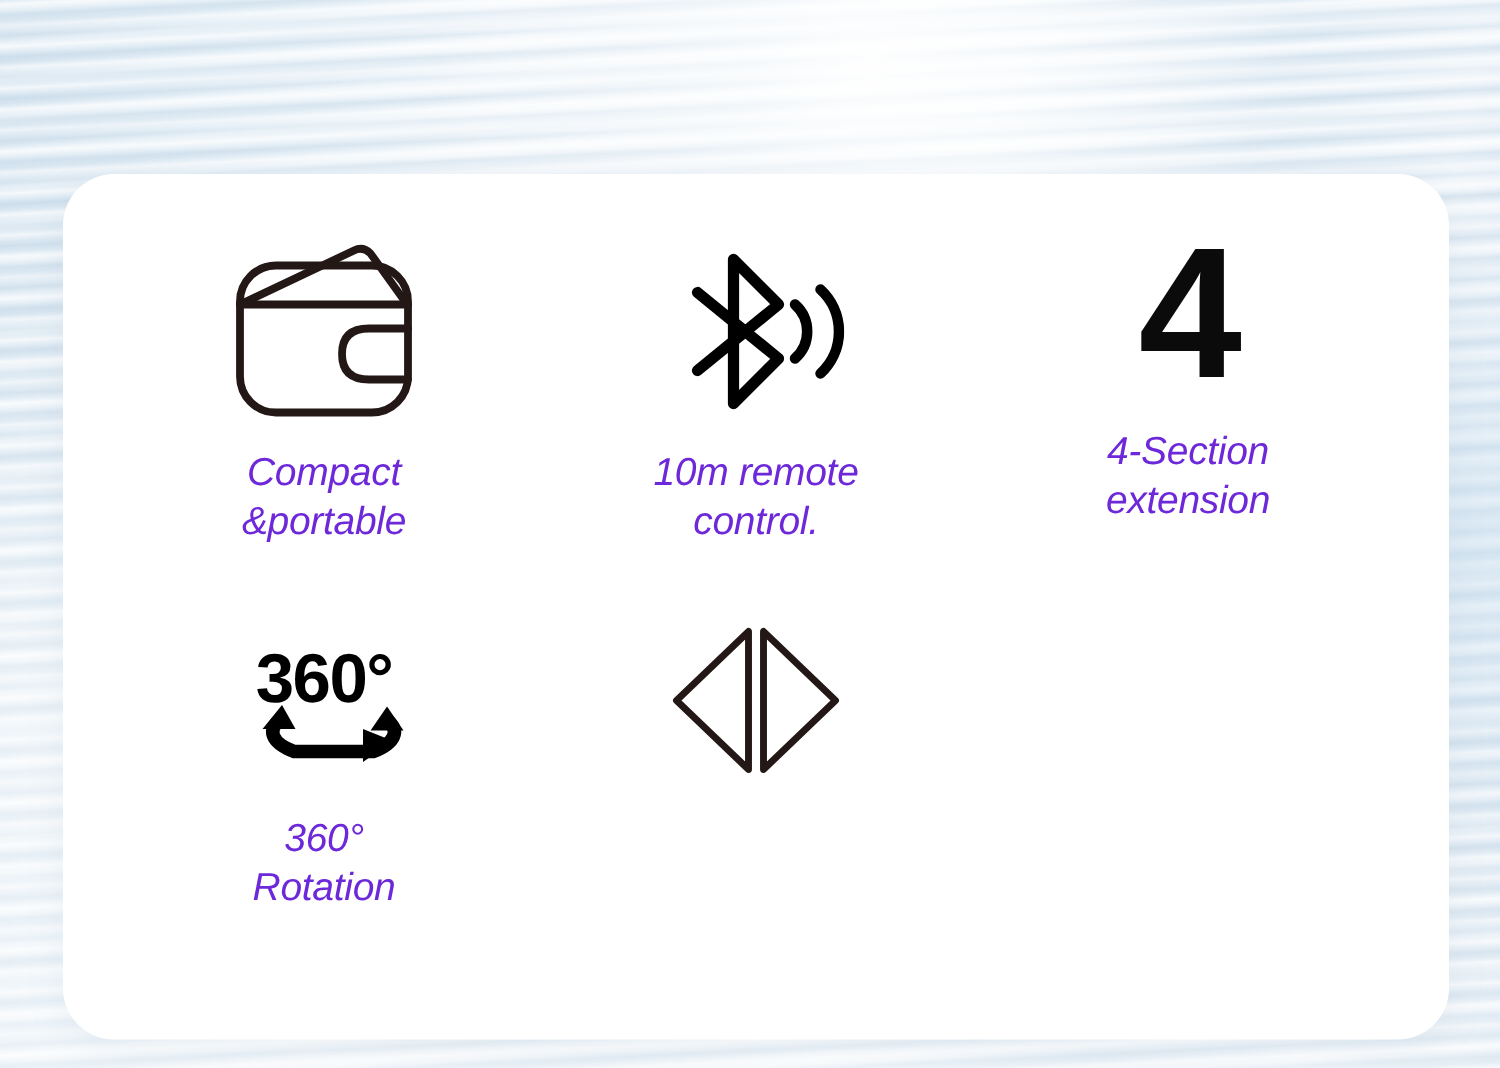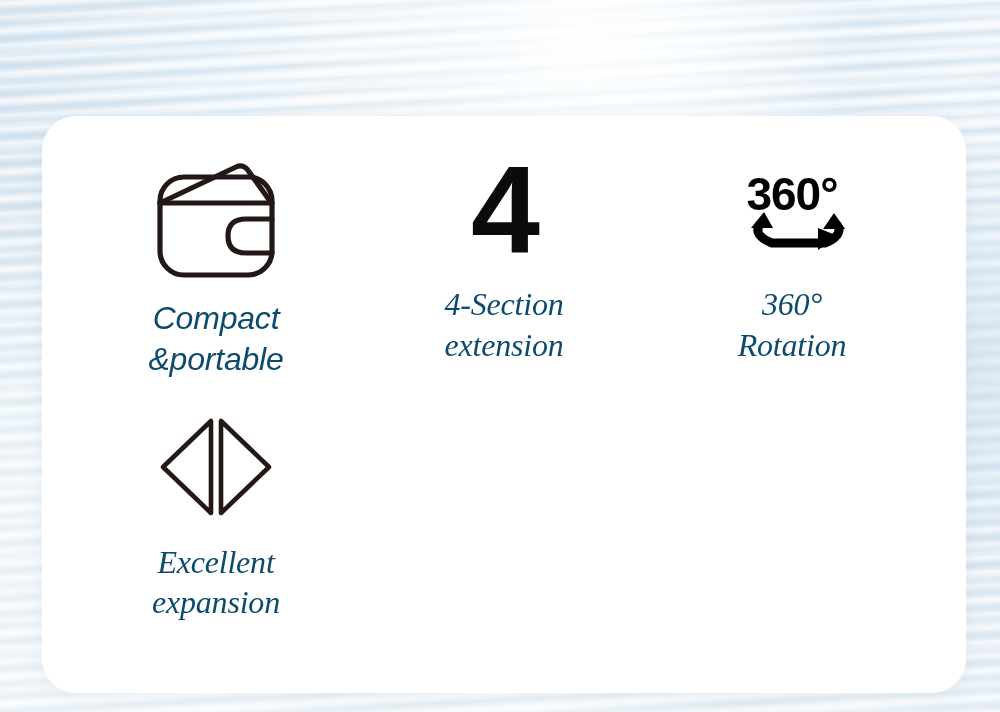--- a/index.html
+++ b/index.html
@@ -110,28 +110,28 @@
     align-items: center;
     justify-content: center;
   }
   .icon-box.row2 { height: 118px; }
 
   .label {
     margin-top: 6px;
     font-family: "Liberation Sans", sans-serif;
     font-style: italic;
     font-weight: 400;
-    font-size: 32px;
+    font-size: 26px;
     line-height: 1.28;
-    color: #0c4a6e;
+    color: #6d28d9;
     text-align: center;
     letter-spacing: -0.2px;
     white-space: pre-line;
   }
-  .cell.r2 .label { margin-top: 16px; font-family: Liberation Serif, serif; }
+  .cell.r2 .label { margin-top: 16px; }
 
   .big-num {
     font-family: "Liberation Sans", sans-serif;
     font-style: normal;
     font-weight: 700;
     font-size: 124px;
     line-height: 1;
     color: #0b0b0b;
     letter-spacing: -3px;
   }
@@ -161,20 +161,35 @@
               <line x1="8" y1="42" x2="120" y2="42"></line>
               <path d="M120 58 L94 58 Q76 58 76 75 Q76 92 94 92 L120 92"></path>
             </svg>
           </span>
         </div>
         <div class="label">Compact
 &amp;portable</div>
       </div>
 
 
+      <div class="cell r1">
+        <div class="icon-box">
+          <span>
+            <svg width="118" height="112" viewBox="0 0 118 112" fill="none" stroke="#000000" stroke-width="7.5" stroke-linecap="round" stroke-linejoin="round">
+
+              <path d="M44 8 L44 104 L74 74 L20 30 M20 82 L74 38 L44 8"></path>
+
+              <path d="M85 38 A24 24 0 0 1 85 74" stroke-width="7"></path>
+              <path d="M102 28 A38 38 0 0 1 102 84" stroke-width="7"></path>
+            </svg>
+          </span>
+        </div>
+        <div class="label">10m remote
+control.</div>
+      </div>
 
       <div class="cell r2">
         <div class="icon-box row2">
           <span class="big-num">4</span>
         </div>
         <div class="label">4-Section
 extension</div>
       </div>
 
       <div class="cell r2">
@@ -199,19 +214,17 @@
 
       <div class="cell r2">
         <div class="icon-box row2">
           <span>
             <svg width="118" height="104" viewBox="0 0 118 104" fill="none" stroke="#231815" stroke-width="4.6" stroke-linejoin="round" stroke-linecap="round">
               <polygon points="54,6 54,98 6,52"></polygon>
               <polygon points="64,6 64,98 112,52"></polygon>
             </svg>
           </span>
         </div>
-        <div class="label">Excellent
-expansion</div>
       </div>
 
     </div>
   </div>
 </div>
 
 </body></html>

